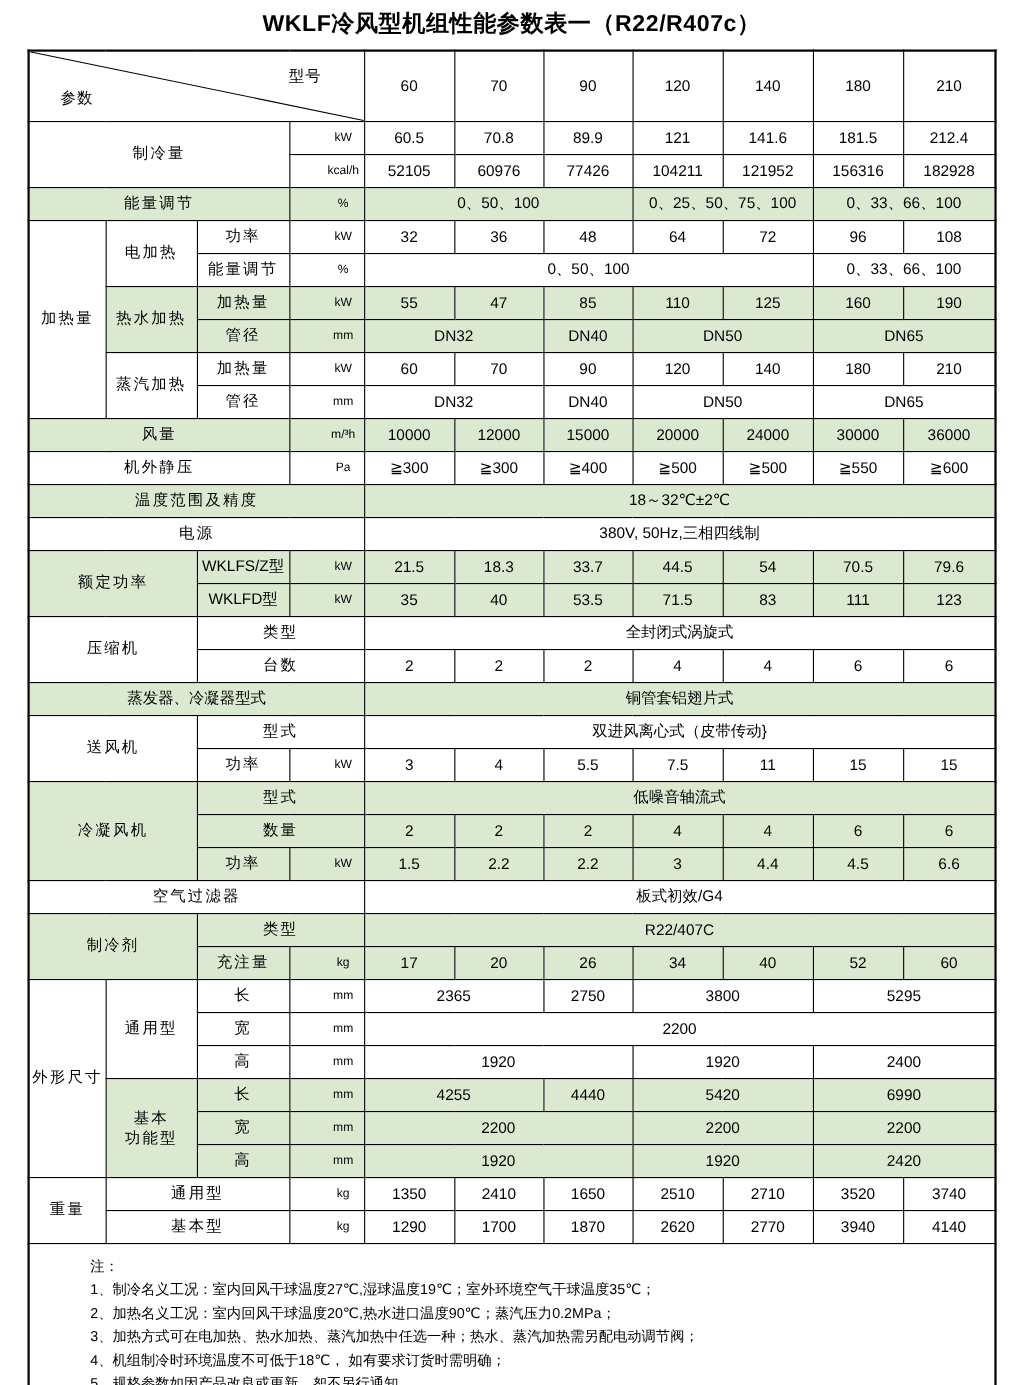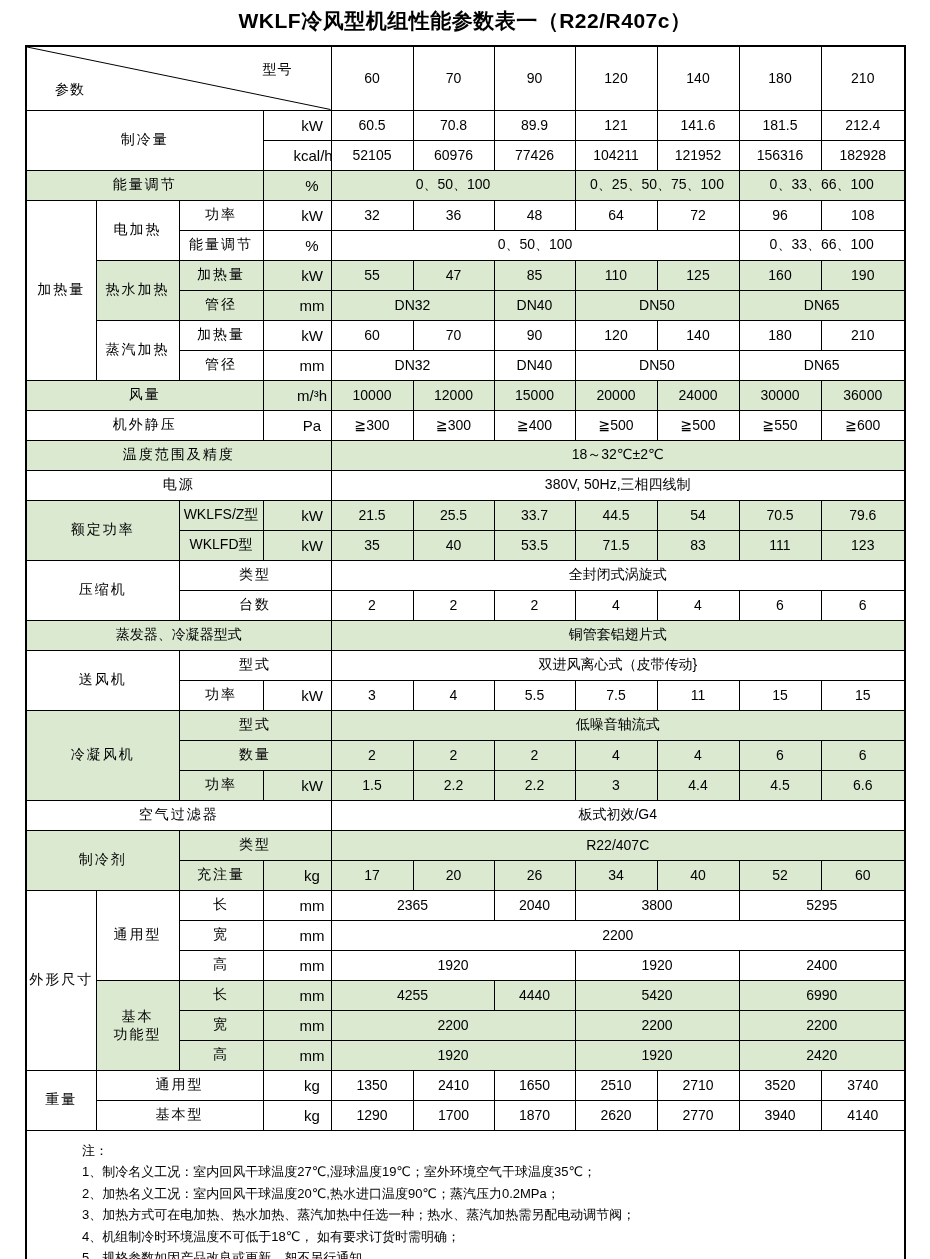--- a/index.html
+++ b/index.html
@@ -19,21 +19,21 @@
     border:2px solid var(--border);
   }
   td {
     border:1px solid var(--border);
     text-align:center; vertical-align:middle;
     font-size:14px; padding:0; overflow:hidden;
   }
   tr { height:30px; }
   tr.hdr { height:64px; }
   tr.g td { background:var(--green); }
-  td.u { font-size:15px;padding-left:30px; }
+  td.u { font-size:11px;padding-left:30px; }
   td.lbl { letter-spacing:2px; }
   td.prewrap { white-space:pre-line; line-height:18px; }
   td.diag { position:relative; padding:12px; }
   td.diag svg { position:absolute; left:0; top:0; width:100%; height:100%; display:block; }
   .model-lbl { position:absolute; top:14px; right:38px; letter-spacing:1px; font-size:14px; }
   .param-lbl { position:absolute; bottom:11px; left:28px; letter-spacing:1px; font-size:14px; }
   tr.notes-row { height:124px; }
   td.notes-cell {
     text-align:left; vertical-align:top;
     padding:9px 14px 0 55px; font-size:13px; line-height:21.5px;
@@ -205,21 +205,21 @@
   <tr>
     <td class="lbl" colspan="4">电源</td>
     <td colspan="7">380V, 50Hz,三相四线制</td>
   </tr>
 
   <tr class="g">
     <td class="lbl" colspan="2" rowspan="2">额定功率</td>
     <td>WKLFS/Z型</td>
     <td class="u">kW</td>
     <td>21.5</td>
-    <td>25.5</td>
+    <td>18.3</td>
     <td>33.7</td>
     <td>44.5</td>
     <td>54</td>
     <td>70.5</td>
     <td>79.6</td>
   </tr>
 
   <tr class="g">
     <td>WKLFD型</td>
     <td class="u">kW</td>
@@ -323,21 +323,21 @@
     <td>52</td>
     <td>60</td>
   </tr>
 
   <tr>
     <td class="lbl" rowspan="6">外形尺寸</td>
     <td class="lbl" rowspan="3">通用型</td>
     <td class="lbl">长</td>
     <td class="u">mm</td>
     <td colspan="2">2365</td>
-    <td>2040</td>
+    <td>2750</td>
     <td colspan="2">3800</td>
     <td colspan="2">5295</td>
   </tr>
 
   <tr>
     <td class="lbl">宽</td>
     <td class="u">mm</td>
     <td colspan="7">2200</td>
   </tr>
 

